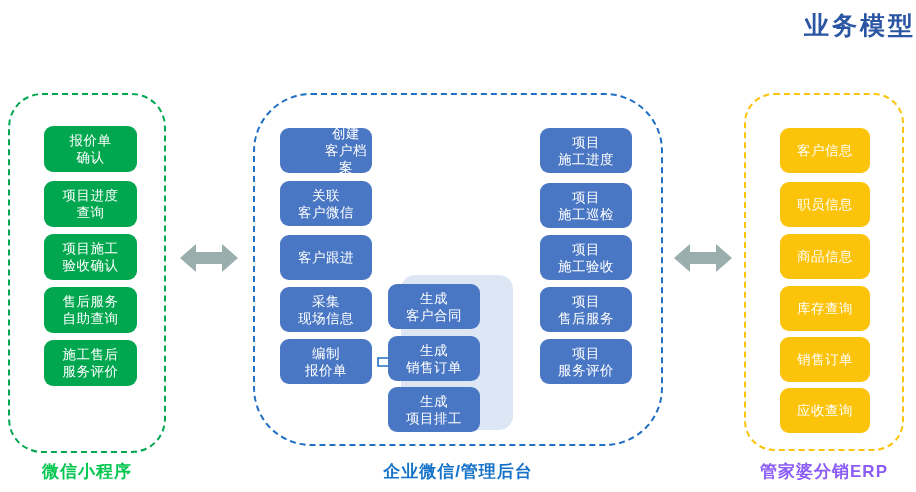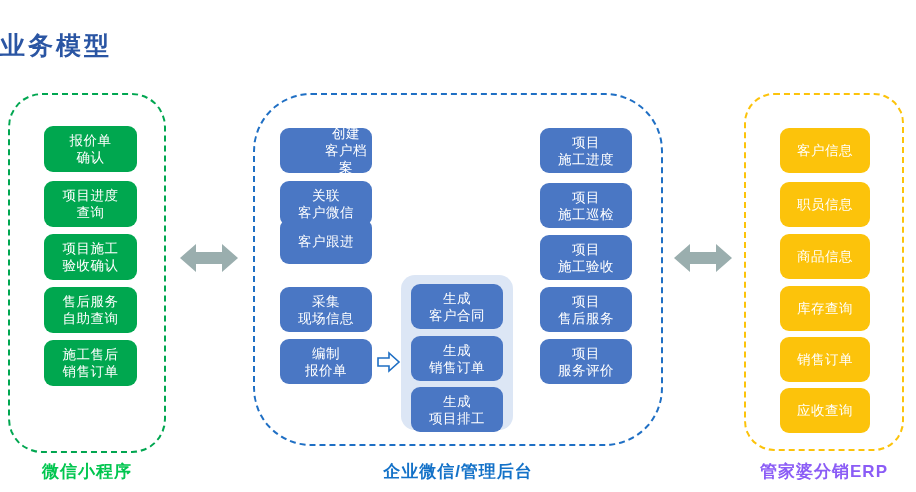--- a/index.html
+++ b/index.html
@@ -14,27 +14,26 @@
     overflow: hidden;
     position: relative;
   }
 
   
   #diagram-title {
     position: absolute;
     top: 8px;
     left: 0;
     width: 916px;
-    text-align: left;
+    text-align: right;
     font-size: 25px;
     font-weight: bold;
     color: #2a55a3;
     letter-spacing: 3px;
     line-height: 34px;
-    margin-top: 20px;
   }
 
   
   .panel {
     position: absolute;
     box-sizing: border-box;
     border-style: dashed;
     border-width: 2.5px;
     background: transparent;
   }
@@ -110,21 +109,21 @@
   }
   .node.green  { background: #00a74f; }
   .node.blue   { background: #4a77c4; }
   .node.yellow { background: #fcc30b; text-align: right; }
 
   
   .col-green .node  { left: 44px;  width: 93px;  height: 46px; }
   .col-m1 .node     { left: 280px; width: 92px;  height: 45px; }
   .col-m3 .node     { left: 540px; width: 92px;  height: 45px; }
   .col-yellow .node { left: 780px; width: 90px;  height: 45px; }
-  .col-center .node { left: 411px; width: 92px;  height: 45px; border-radius: 9px; }
+  .col-center .node { left: 388px; width: 92px;  height: 45px; border-radius: 9px; }
 
   
   #center-group-frame {
     position: absolute;
     left: 401px;
     top: 275px;
     width: 112px;
     height: 155px;
     background: #dce6f5;
     border-radius: 14px;
@@ -157,37 +156,37 @@
 <div class="col-green">
   <div class="node green" style="top:126px;">报价单
 确认</div>
   <div class="node green" style="top:181px;">项目进度
 查询</div>
   <div class="node green" style="top:234px;text-align:center;">项目施工
 验收确认</div>
   <div class="node green" style="top:287px;">售后服务
 自助查询</div>
   <div class="node green" style="top:340px;">施工售后
-销售订单</div>
+服务评价</div>
 </div>
 
 <div id="caption-wechat-mini" class="panel-caption">微信小程序</div>
 
 <svg id="arrow-mini-to-admin" class="double-arrow" viewBox="0 0 62 42">
   <polygon points="2,21 18,7 18,15 44,15 44,7 60,21 44,35 44,27 18,27 18,35" fill="#9aaeae"></polygon>
 </svg>
 
 <div id="panel-wecom-admin" class="panel"></div>
 
 <div class="col-m1">
   <div class="node blue" style="top:128px;padding-left:40px;">创建
 客户档案</div>
   <div class="node blue" style="top:181px;">关联
 客户微信</div>
-  <div class="node blue" style="top:219px;">客户跟进</div>
+  <div class="node blue" style="top:235px;">客户跟进</div>
   <div class="node blue" style="top:287px;">采集
 现场信息</div>
   <div class="node blue" style="top:339px;">编制
 报价单</div>
 </div>
 
 <svg id="arrow-quote-to-generate" viewBox="0 0 24 24">
   <polygon points="1,8 12,8 12,3 22,12 12,21 12,16 1,16" fill="none" stroke="#1f6fc4" stroke-width="1.6"></polygon>
 </svg>
 

